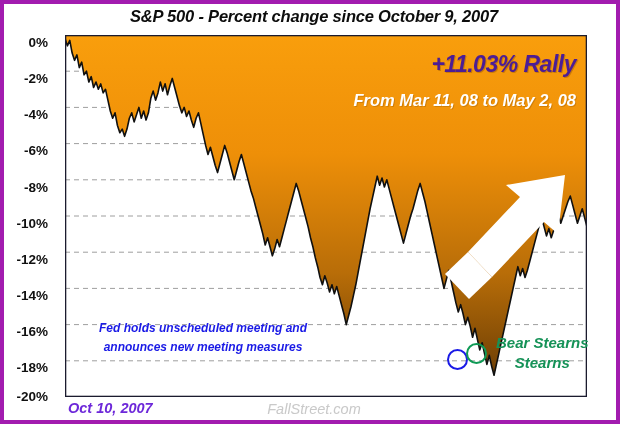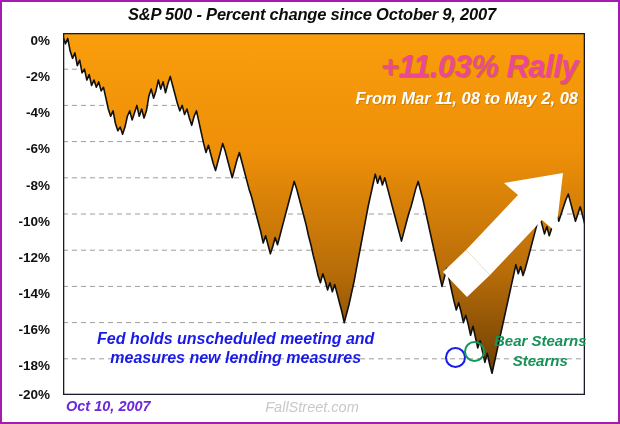--- a/index.html
+++ b/index.html
@@ -10,21 +10,21 @@
   }
   body {
     font-family: "Liberation Sans", sans-serif;
   }
   #screenshot {
     position: relative;
     width: 620px;
     height: 424px;
     background: #ffffff;
     box-sizing: border-box;
-    border: 2px solid #a21caf;
+    border: 4px solid #a21caf;
     overflow: hidden;
   }
   
   .chart-title {
     position: absolute;
     left: 0;
     top: 3px;
     width: 620px;
     text-align: center;
     font-size: 16.5px;
@@ -57,24 +57,24 @@
     font-size: 13.5px;
     font-weight: bold;
     color: #101010;
     white-space: nowrap;
   }
   
   .rally-headline {
     position: absolute;
     right: 40px;
     top: 47px;
-    font-size: 31px;
-    font-weight: bold;
-    font-style: italic;
-    color: #ec4899;
+    font-size: 23px;
+    font-weight: bold;
+    font-style: italic;
+    color: #4c1d95;
     text-shadow: 1px 1px 0 rgba(150,85,0,0.45);
     white-space: nowrap;
     letter-spacing: -0.5px;
     margin-left: 16px;
   }
   .rally-sub {
     position: absolute;
     right: 40px;
     top: 87px;
     font-size: 16.5px;
@@ -82,22 +82,22 @@
     font-style: italic;
     color: #ffffff;
     text-shadow: 1px 1px 0 rgba(150,85,0,0.35);
     white-space: nowrap;
     text-align: center;
   }
   
   .ann-fed {
     position: absolute;
     left: 95px;
-    top: 327px;
-    font-size: 16px;
+    top: 315px;
+    font-size: 12px;
     font-weight: bold;
     font-style: italic;
     color: #1a1ae6;
     line-height: 19px;
     white-space: nowrap;
     text-align: center;
   }
   .ann-bear {
     position: absolute;
     left: 492px;
@@ -214,21 +214,21 @@
 
       <rect x="0.5" y="0.5" width="521" height="361" fill="none" stroke="#1b1b2e" stroke-width="1.6"></rect>
     </svg>
   </div>
 
   <div class="rally-headline">+11.03% Rally</div>
   <div class="rally-sub">From Mar 11, 08 to May 2, 08</div>
 
   <div class="ann-fed">
     <div>Fed holds unscheduled meeting and</div>
-    <div>measures new lending measures</div>
+    <div>announces new meeting measures</div>
   </div>
 
   <div class="ann-bear">
     <div>Bear Stearns</div>
     <div>Stearns</div>
   </div>
 
   <div class="marker marker-blue"></div>
   <div class="marker marker-green"></div>
 

